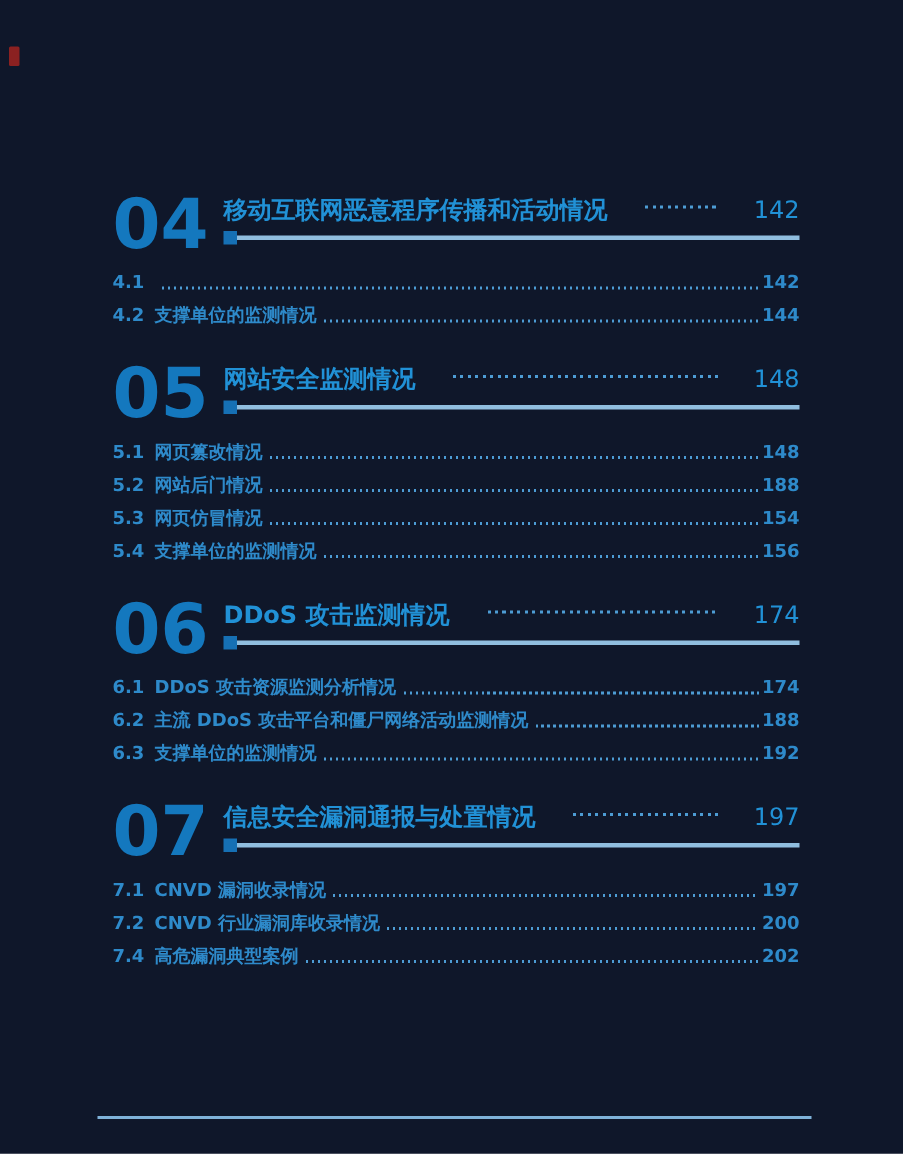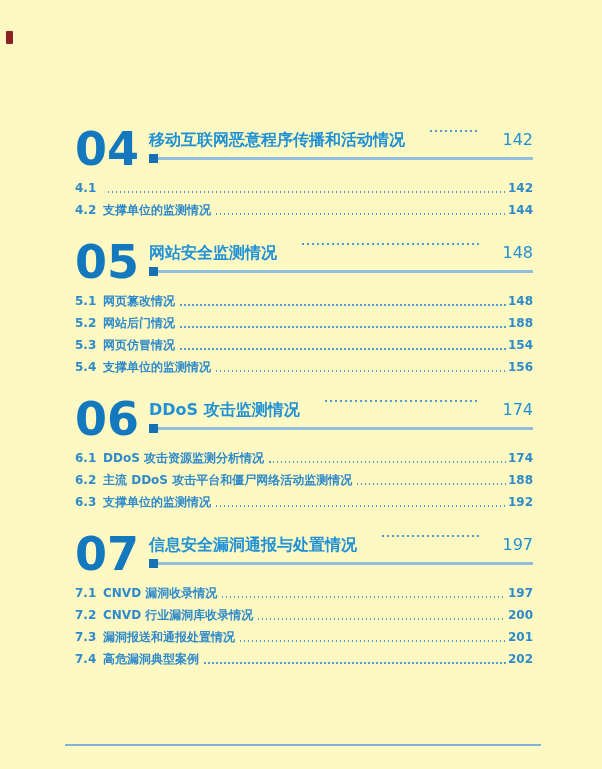--- a/index.html
+++ b/index.html
@@ -7,21 +7,21 @@
   body {
     background: #ffffff;
     font-family: "DejaVu Sans", sans-serif;
     position: relative;
     overflow: hidden;
   }
   .page {
     position: relative;
     width: 602px;
     height: 769px;
-    background: #fef9c3;
+    background: #0f172a;
   }
   .corner-mark {
     position: absolute;
     left: 6px;
     top: 31px;
     width: 7px;
     height: 13px;
     background: #8b2121;
     border-radius: 1px;
   }
@@ -55,21 +55,21 @@
     flex: 0 0 auto;
   }
   .section-right {
     flex: 1 1 auto;
     display: flex;
     flex-direction: column;
     min-width: 0;
   }
   .section-title-row {
     display: flex;
-    align-items: flex-start;
+    align-items: center;
     height: 20px;
     line-height: 20px;
     gap: 16px;
   }
   .section-title {
     font-size: 16px;
     font-weight: bold;
     color: #2191d6;
     white-space: nowrap;
   }
@@ -275,26 +275,20 @@
     <span class="item-page">197</span>
   </li>
 
   <li class="toc-item">
     <span class="item-number">7.2</span>
     <span class="item-title">CNVD 行业漏洞库收录情况</span>
     <span class="leader leader-sm"></span>
     <span class="item-page">200</span>
   </li>
 
-  <li class="toc-item">
-    <span class="item-number">7.3</span>
-    <span class="item-title">漏洞报送和通报处置情况</span>
-    <span class="leader leader-sm"></span>
-    <span class="item-page">201</span>
-  </li>
 
   <li class="toc-item">
     <span class="item-number">7.4</span>
     <span class="item-title">高危漏洞典型案例</span>
     <span class="leader leader-sm"></span>
     <span class="item-page">202</span>
   </li>
 </ul>
   </section>
 </main>

